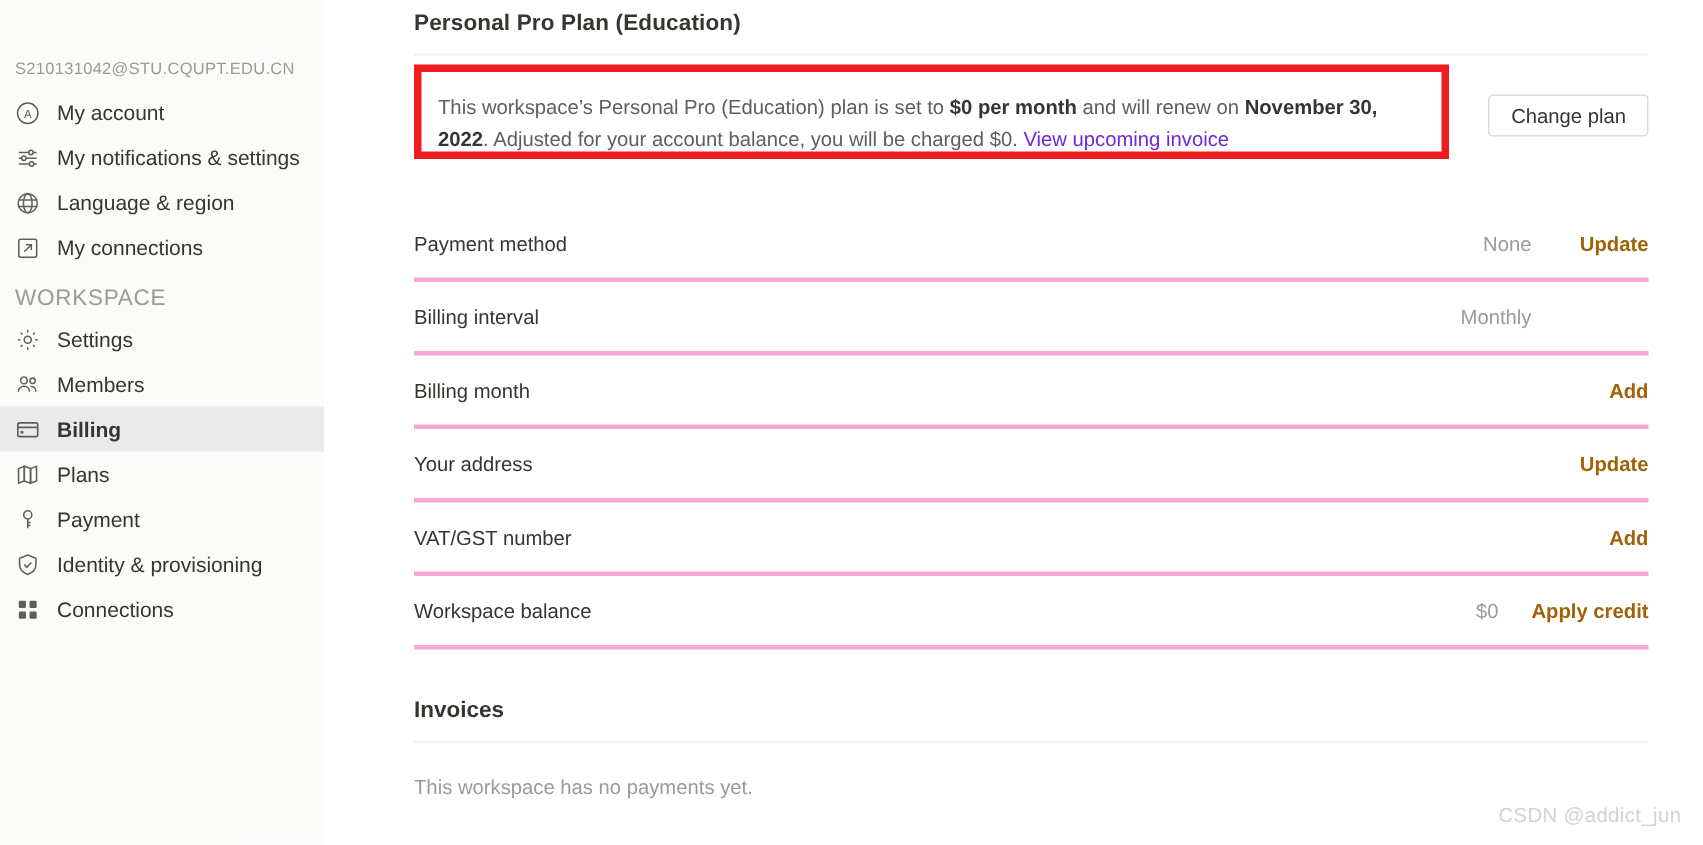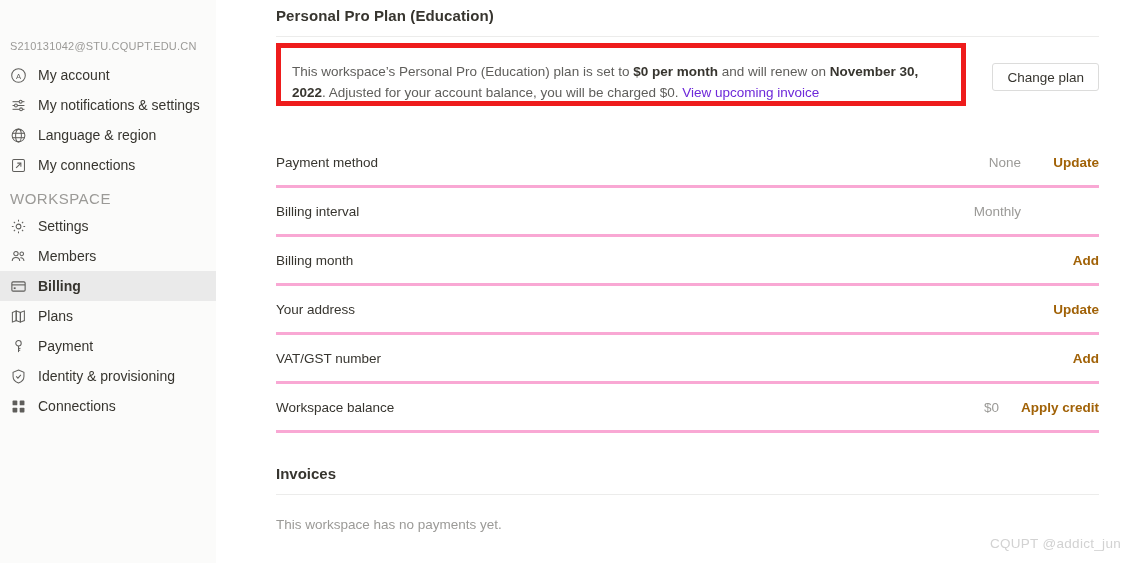--- a/index.html
+++ b/index.html
@@ -354,15 +354,15 @@
       </div>
 
       <div class="invoices">
         <div class="invoices-title">Invoices</div>
         <div class="rule"></div>
         <div class="invoices-empty">This workspace has no payments yet.</div>
       </div>
 
     </div>
 
-    <div class="watermark">CQUPT @addict_jun</div>
+    <div class="watermark">CSDN @addict_jun</div>
   </section>
 </div>
 
 </body></html>

